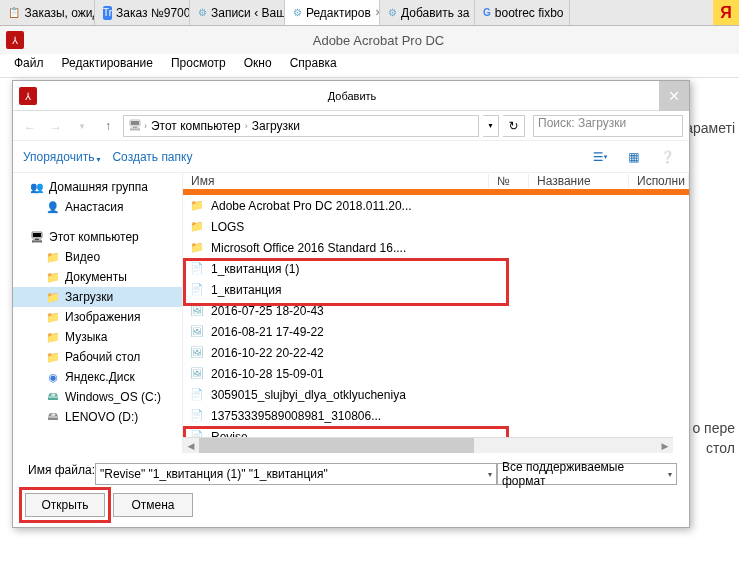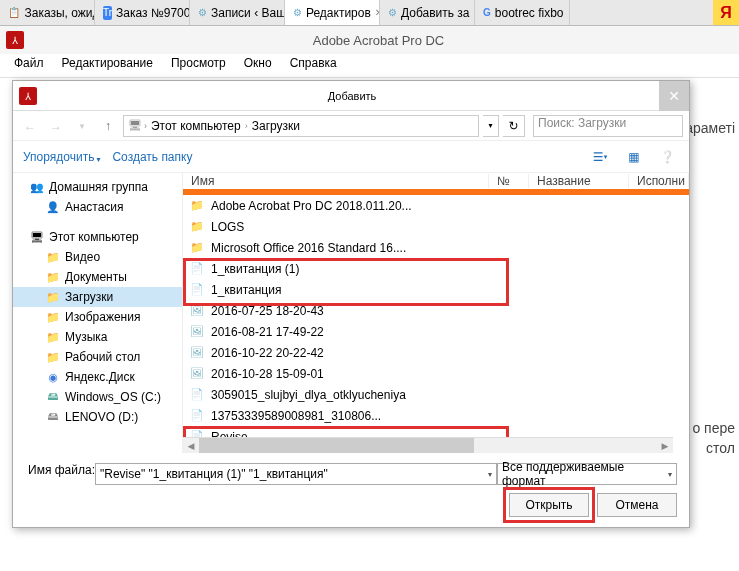--- a/index.html
+++ b/index.html
@@ -77,21 +77,21 @@
 .scrollbar-h .tr { flex: 1; position: relative; }
 .scrollbar-h .th { position: absolute; left: 0; width: 60%; height: 100%; background: #ccc; }
 
 
 .bottom { padding: 10px 12px; }
 .frow { display: flex; margin-bottom: 8px; }
 .frow .lbl { width: 70px; text-align: right; }
 .frow .inp { flex: 1; height: 22px; border: 1px solid #aaa; padding: 0 4px; display: flex; align-items: center; justify-content: space-between; }
 .frow .sel { width: 180px; height: 22px; border: 1px solid #aaa; padding: 0 4px; display: flex; align-items: center; justify-content: space-between; }
 .frow .dd2 { font-size: 8px; color: #555; }
-.btns { display: flex; justify-content: flex-end; gap: 8px; position: relative; }
+.btns { display: flex; justify-content: flex-start; gap: 8px; position: relative; }
 .btns button { width: 80px; height: 24px; border: 1px solid #aaa; background: #f5f5f5; cursor: pointer; }
 .rb3 { left: -6px; top: -6px; width: 92px; height: 36px; }
 
 
 .bg-text { position: absolute; right: 4px; color: #444; font-size: 14px; }
 </style>
 </head>
 <body>
 
 <div class="browser-tabs">

